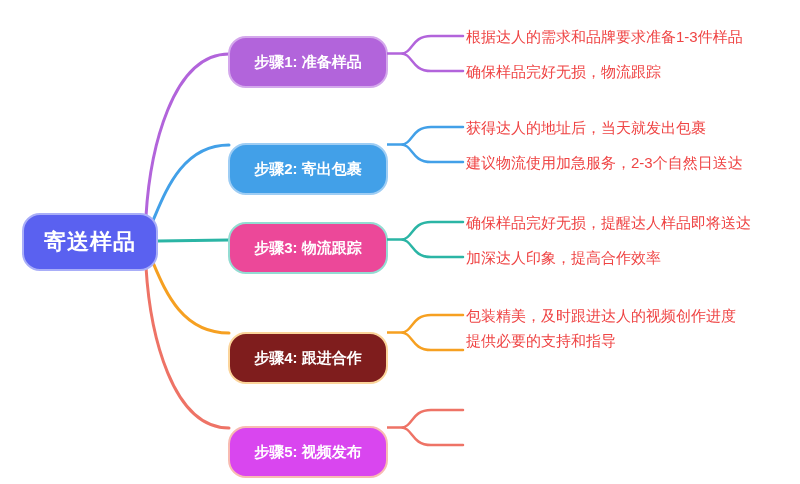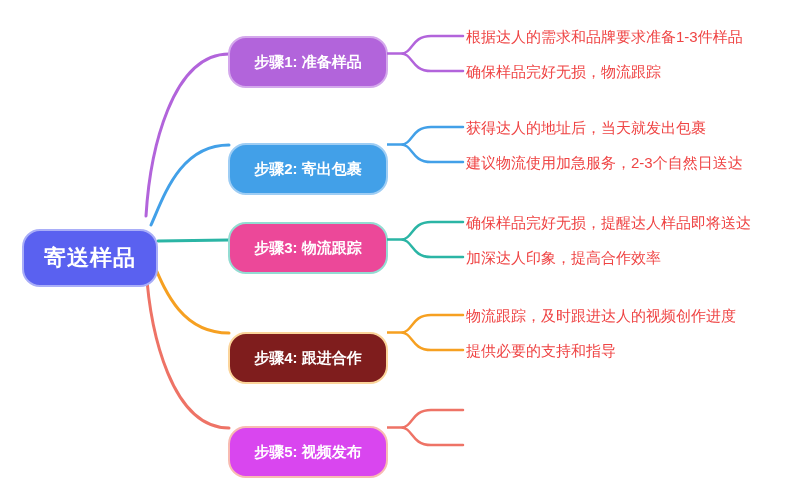--- a/index.html
+++ b/index.html
@@ -31,21 +31,20 @@
     width: 136px; height: 58px;
     border-radius: 18px;
     border: 2px solid transparent;
     display: flex;
     align-items: center;
     justify-content: center;
     color: #ffffff;
     font-size: 22px;
     font-weight: bold;
     letter-spacing: 1px;
-    margin-top: 16px;
   }
 
   .step-pill {
     position: absolute;
     left: 228px;
     width: 160px; height: 52px;
     border-radius: 18px;
     border: 2px solid transparent;
     display: flex;
     align-items: center;
@@ -110,21 +109,21 @@
   <svg class="fork-svg" style="top:212px" viewBox="0 0 78 55">
     <path d="M0,27.5 H14 M14,27.5 C26,27.5 24,10 44,10 H76 M14,27.5 C26,27.5 24,45 44,45 H76" style="stroke: rgb(43, 181, 165);"></path>
   </svg>
   <div class="leaf-node" style="top:212px">确保样品完好无损，提醒达人样品即将送达</div>
   <div class="leaf-node" style="top:247px">加深达人印象，提高合作效率</div>
 
   <div class="step-pill" style="top: 332px; background-color: #7f1d1d; border-color: rgb(251, 212, 154);">步骤4: 跟进合作</div>
   <svg class="fork-svg" style="top:305px" viewBox="0 0 78 55">
     <path d="M0,27.5 H14 M14,27.5 C26,27.5 24,10 44,10 H76 M14,27.5 C26,27.5 24,45 44,45 H76" style="stroke: rgb(246, 160, 33);"></path>
   </svg>
-  <div class="leaf-node" style="top:305px">物流跟踪，及时跟进达人的视频创作进度</div>
-  <div class="leaf-node" style="top:340px">提供必要的支持和指导</div>
+  <div class="leaf-node" style="top:305px">包装精美，及时跟进达人的视频创作进度</div>
+  <div class="leaf-node" style="top:330px">提供必要的支持和指导</div>
 
   <div class="step-pill" style="top: 426px; background-color: #d946ef; border-color: rgb(248, 187, 178);">步骤5: 视频发布</div>
   <svg class="fork-svg" style="top:400px" viewBox="0 0 78 55">
     <path d="M0,27.5 H14 M14,27.5 C26,27.5 24,10 44,10 H76 M14,27.5 C26,27.5 24,45 44,45 H76" style="stroke: rgb(238, 115, 102);"></path>
   </svg>
 
 </div>
 
 </body></html>

